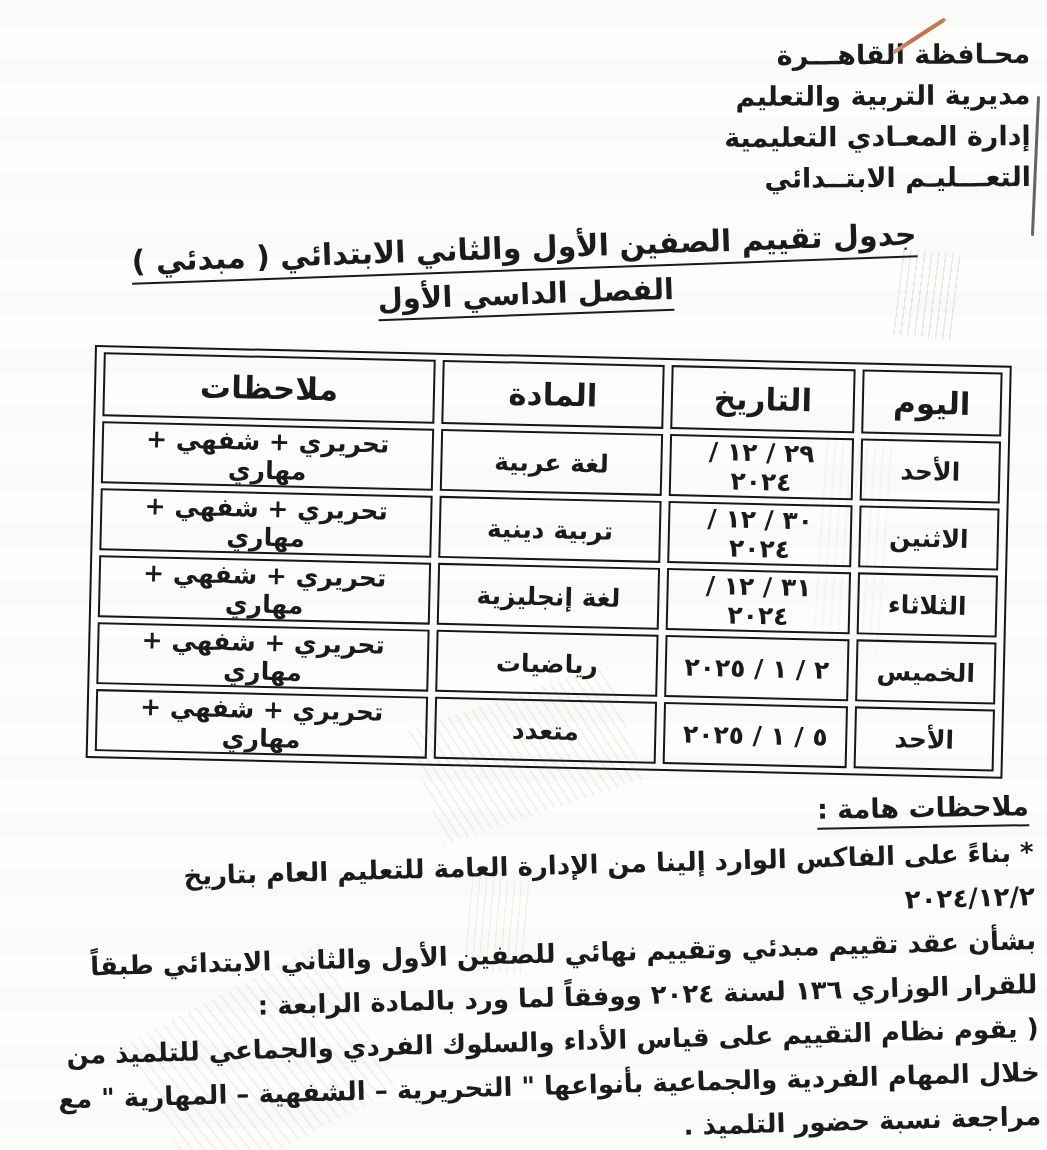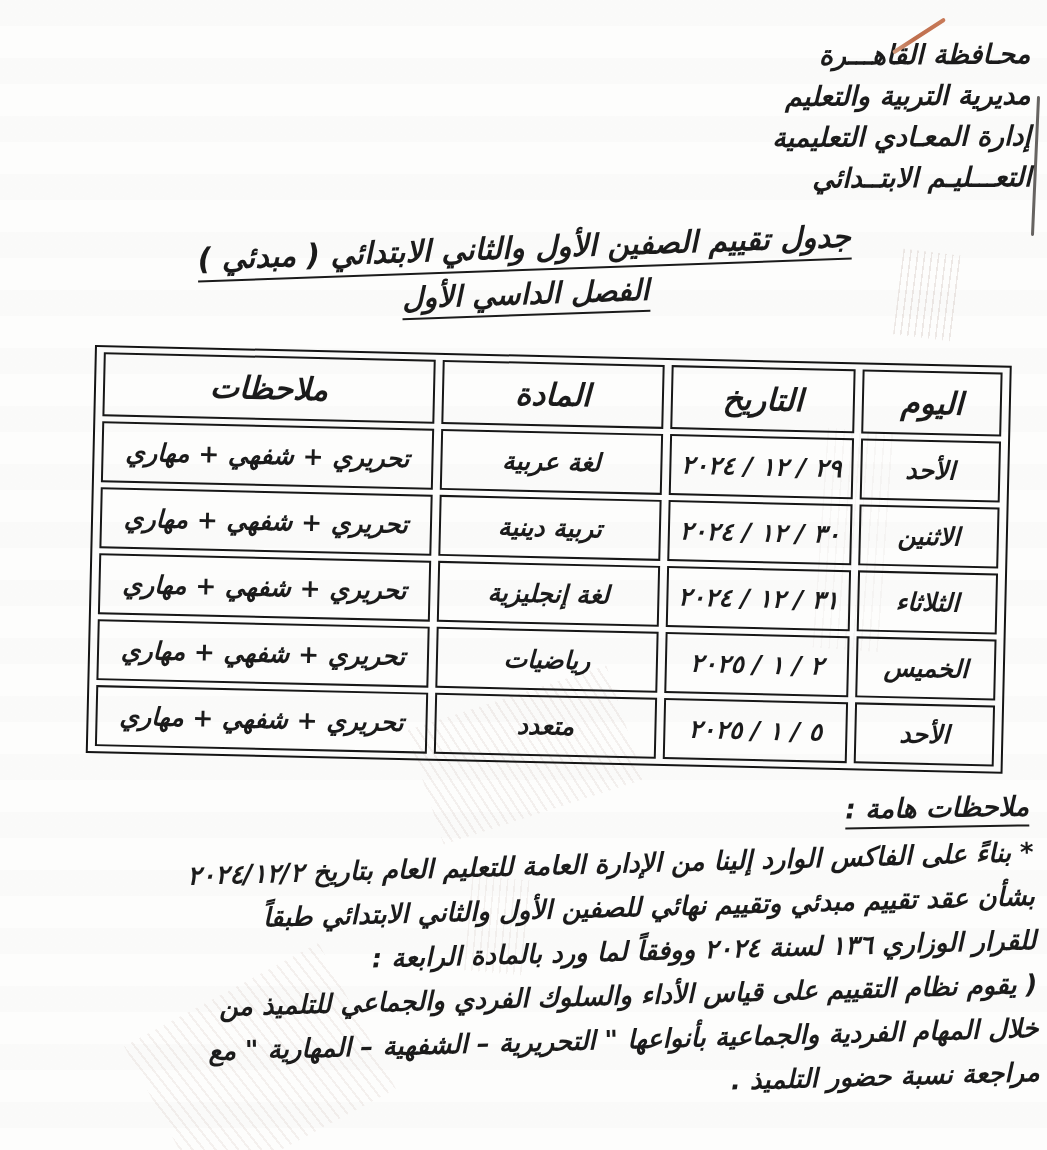--- a/index.html
+++ b/index.html
@@ -2,21 +2,21 @@
 <html lang="ar"><head>
 <meta charset="utf-8">
 <style>
   html,body{margin:0;padding:0;}
   body{
     width:1047px;height:1150px;overflow:hidden;position:relative;
     background:#fdfdfc;
     font-family:"DejaVu Sans", sans-serif;
     color:#1b1b1b;
   }
-  .page{position:absolute;inset:0;direction:rtl;font-style:italic;}
+  .page{position:absolute;inset:0;direction:rtl;}
   
   .page::before{
     content:"";position:absolute;inset:0;pointer-events:none;
     background:repeating-linear-gradient(180deg, rgba(0,0,0,0.012) 0 26px, rgba(0,0,0,0) 26px 58px);
   }
 
   
   .letterhead{
     position:absolute;top:34px;right:16px;text-align:right;
     font-size:27px;font-weight:bold;line-height:41px;letter-spacing:.5px;

